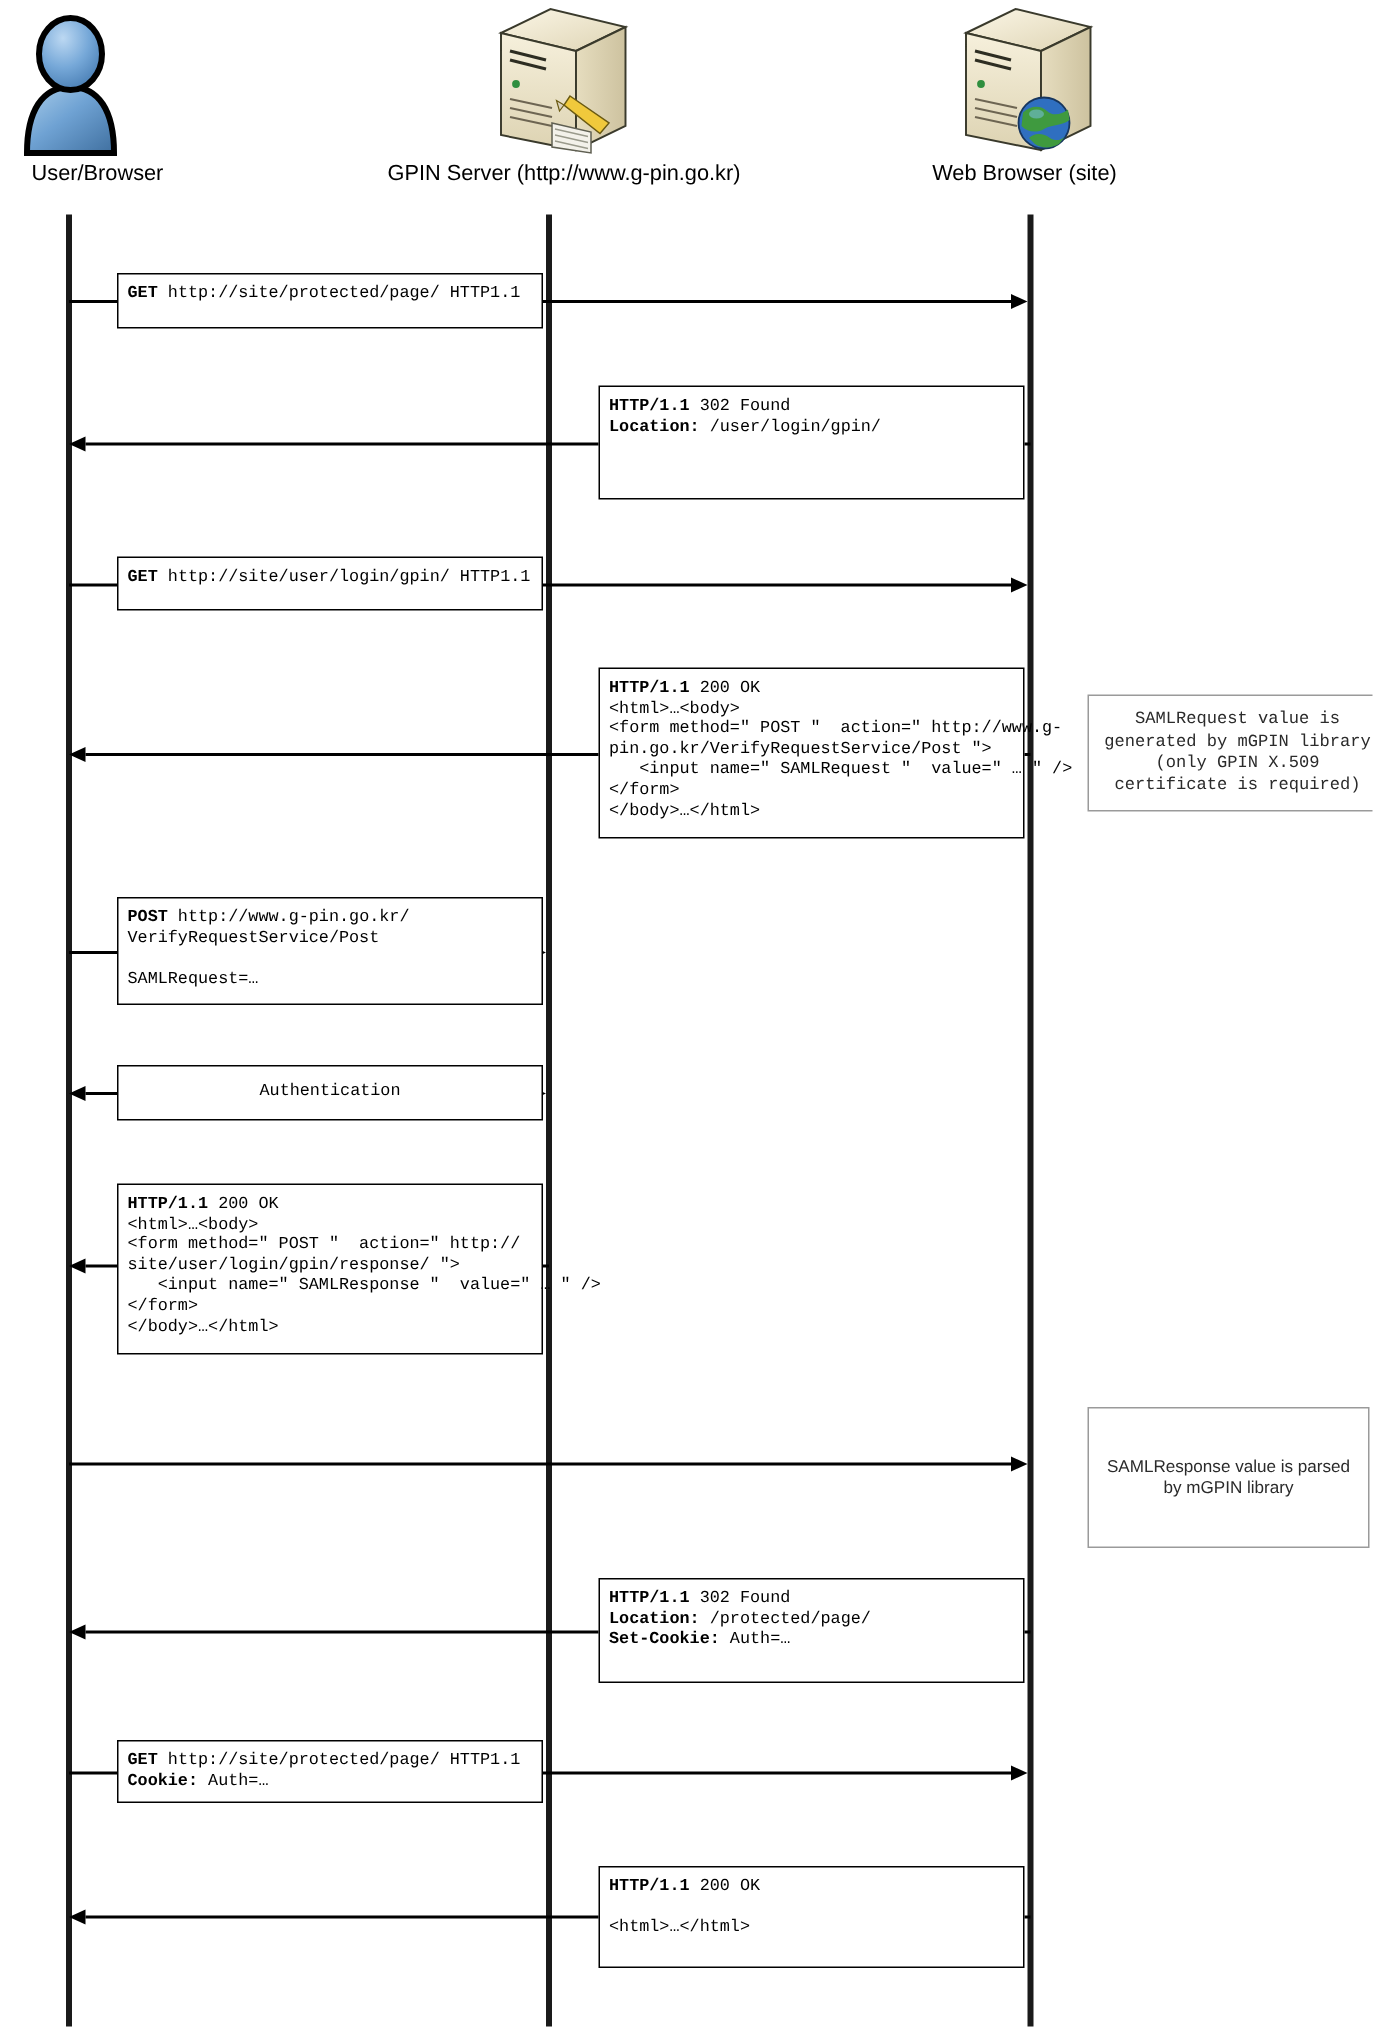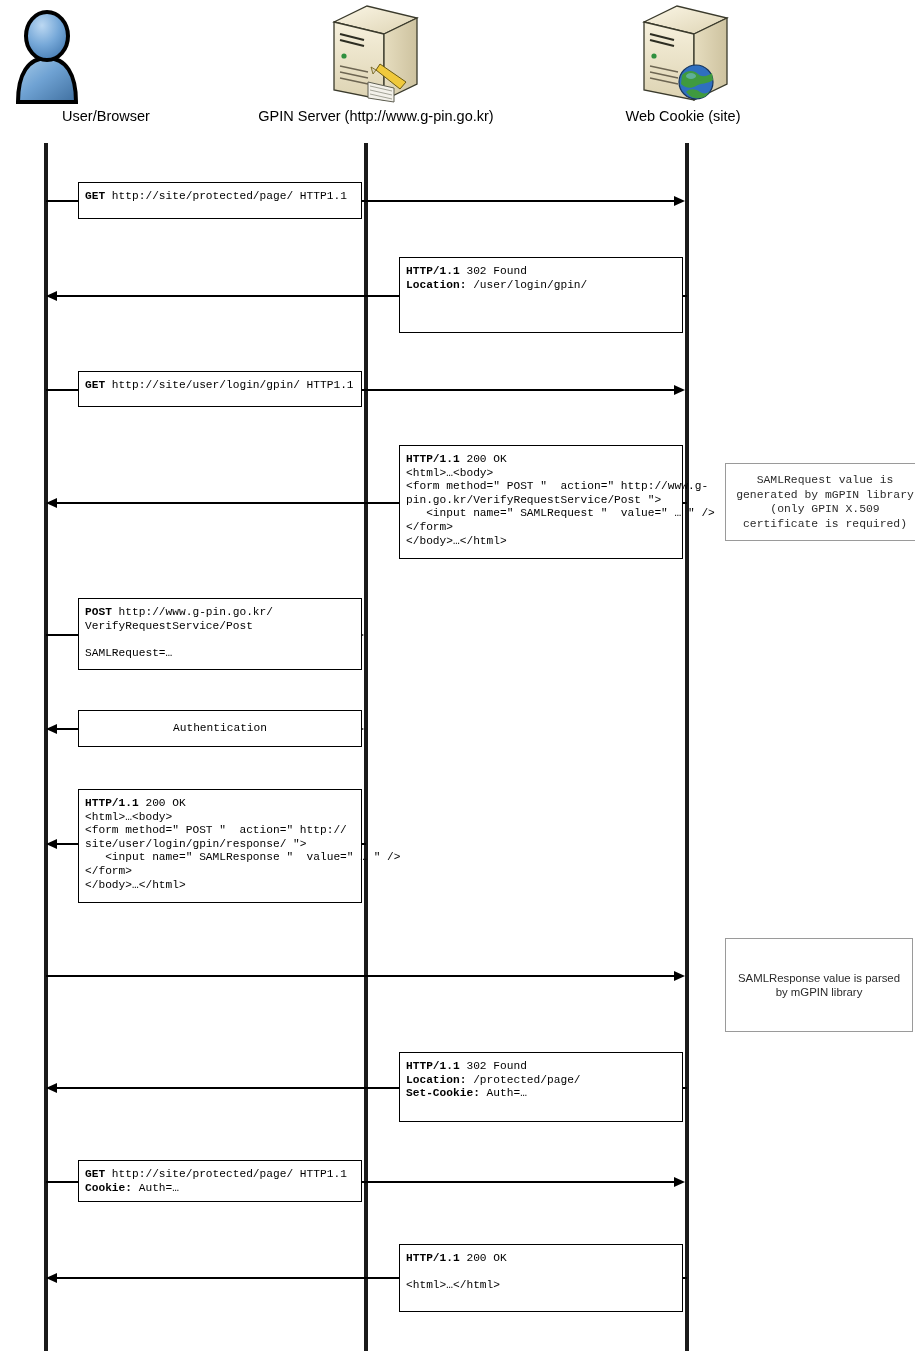--- a/index.html
+++ b/index.html
@@ -111,21 +111,21 @@
           <stop offset="45%" stop-color="#6fa2d3"></stop>
           <stop offset="100%" stop-color="#3f6f9f"></stop>
         </linearGradient>
       </defs>
 
       <path d="M10 94 C10 66 20 50 39 50 C58 50 68 66 68 94 Z" fill="url(#bodyg)" stroke="#000" stroke-width="4"></path>
 
       <ellipse cx="39" cy="28" rx="21" ry="24" fill="url(#headg)" stroke="#000" stroke-width="4"></ellipse>
     </svg>
   </div>
-  <div class="actor-label" style="left:0px; top:108px; width:130px;margin-left:41px;">User/Browser</div>
+  <div class="actor-label" style="left:0px; top:108px; width:130px;">User/Browser</div>
 
   <div class="actor" style="left:324px; top:4px; width:104px; height:104px;">
     <svg width="104" height="104" viewBox="0 0 104 104">
       <defs>
         <linearGradient id="svtop" x1="0" y1="0" x2="1" y2="1">
           <stop offset="0%" stop-color="#fbf6e6"></stop>
             <stop offset="100%" stop-color="#ded4b4"></stop>
         </linearGradient>
         <linearGradient id="svface" x1="0" y1="0" x2="0" y2="1">
           <stop offset="0%" stop-color="#f6f0dc"></stop>
@@ -175,21 +175,21 @@
 
       <g>
         <circle cx="62" cy="78" r="17" fill="#2f6fc0" stroke="#17365e" stroke-width="1.2"></circle>
         <path d="M48 71 C53 66 60 66 64 70 C68 74 74 72 78 69 L79 76 C74 80 67 79 62 82
                  C57 85 51 84 47 80 Z" fill="#3f9a3f"></path>
         <path d="M52 88 C56 84 62 85 66 88 C69 90 73 90 76 87 L72 92 C67 95 60 95 56 92 Z" fill="#3f9a3f"></path>
         <ellipse cx="57" cy="72" rx="5" ry="3" fill="#7fc4f2" opacity="0.5"></ellipse>
       </g>
     </svg>
   </div>
-  <div class="actor-label" style="left:593px; top:108px; width:180px;">Web Cookie (site)</div>
+  <div class="actor-label" style="left:593px; top:108px; width:180px;">Web Browser (site)</div>
 
   <div class="lifeline" style="left:44px; top:143px; height:1208px;"></div>
   <div class="lifeline" style="left:364px; top:143px; height:1208px;"></div>
   <div class="lifeline" style="left:685px; top:143px; height:1208px;"></div>
 
   <div class="arrow" style="left:46px; top:200px; width:641px;">
     <div class="shaft" style="left:0; width:630px;"></div>
     <div class="arrowhead right" style="left:628px;"></div>
   </div>
 

